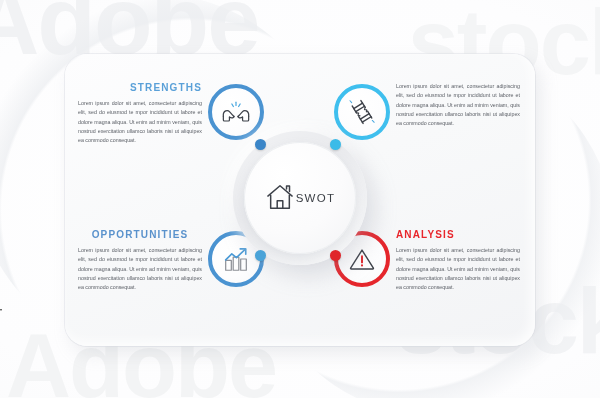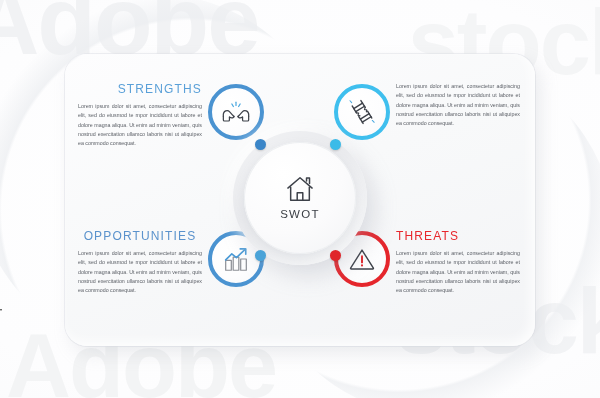--- a/index.html
+++ b/index.html
@@ -92,21 +92,21 @@
   #center-inner {
     position:absolute;
     left:11px; top:11px;
     width:112px; height:112px;
     border-radius:50%;
     background:radial-gradient(circle at 35% 28%, #ffffff 0%, #fbfbfc 55%, #f2f3f5 100%);
     box-shadow:
       0 4px 10px rgba(160,165,175,.18),
       0 0 0 1px rgba(235,237,240,.9) inset;
     display:flex;
-    flex-direction:column;
+    flex-direction:row;
     align-items:center;
     justify-content:center;
     gap:1px;
   }
   #center-icon { width:30px; height:28px; display:block; margin-bottom:3px; }
   .center-line {
     font-size:11.5px;
     letter-spacing:1.3px;
     color:#3b3f45;
     font-weight:400;
@@ -132,23 +132,23 @@
   #q-strengths     { left:78px;  top:82px; }
   #q-weaknesses    { left:305px; top:82px; }
   #q-opportunities { left:78px;  top:229px; }
   #q-threats       { left:305px; top:229px; }
 
   .q-row { display:flex; align-items:flex-start; gap:6px; }
   .q-row.rev { flex-direction:row-reverse; }
 
   .q-text { width:124px; }
   .q-title {
-    font-size:12px;
+    font-size:10px;
     letter-spacing:1.15px;
-    font-weight:400;
+    font-weight:700;
     margin-bottom:6px;
     white-space:nowrap;
   }
   .q-title.right { text-align:left; }
   .q-body {
     font-size:5.3px;
     line-height:1.75;
     color:#5d6168;
     text-align:justify;
     text-justify:inter-word;
@@ -266,21 +266,21 @@
           <path d="M5 17 L11.5 10.5 L16.5 14.5 L26 5.5" stroke="#4a9ad6" stroke-width="1.7"></path>
           <path d="M20.5 5.2 L26.4 5.2 L26.4 11" stroke="#4a9ad6" stroke-width="1.7"></path>
         </svg>
       </div>
     </div>
   </div>
 
   <div class="quad" id="q-threats">
     <div class="q-row rev">
       <div class="q-text">
-        <div class="q-title right" id="t-threats">THREATS</div>
+        <div class="q-title right" id="t-threats">ANALYSIS</div>
         <div class="q-body">Lorem ipsum dolor sit amet, consectetur adipiscing elit, sed do eiusmod te mpor incididunt ut labore et dolore magna aliqua. Ut enim ad minim veniam, quis nostrud exercitation ullamco laboris nisi ut aliquipex ea commodo consequat.</div>
       </div>
       <div class="sat" id="sat-threats">
         <svg viewBox="0 0 32 32" fill="none" stroke="#3d4149" stroke-width="1.5" stroke-linecap="round" stroke-linejoin="round">
           <path d="M16 6.5 L28 25.5 Q28.6 26.6 27.4 26.6 L4.6 26.6 Q3.4 26.6 4 25.5 Z"></path>
           <path d="M16 13 L16 19.6" stroke="#e0262b" stroke-width="2.1"></path>
           <circle cx="16" cy="22.8" r="1.15" fill="#e0262b" stroke="none"></circle>
         </svg>
       </div>
     </div>

